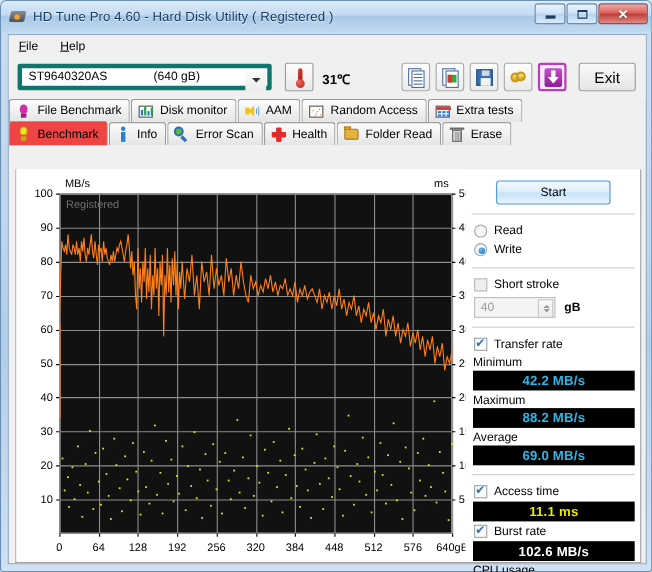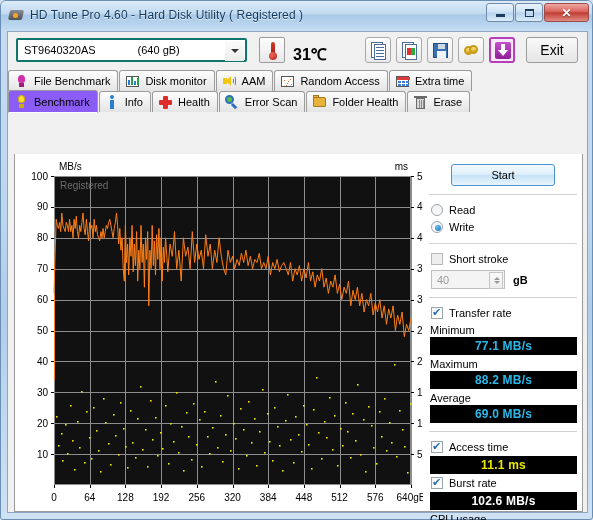--- a/index.html
+++ b/index.html
@@ -75,21 +75,21 @@
 
   
   #menubar { height:20px; background:#f0f0f0; display:flex; align-items:center; padding-left:7px; }
   .menu-item { font-size:11px; color:#000; padding:2px 9px 2px 2px; margin-right:9px; }
   .menu-item u { text-decoration:underline; }
 
   
   #toolbar { position:relative; height:38px; background:#f0f0f0; }
   #drive-select {
     position:absolute; left:8px; top:6px; width:231px; height:24px;
-    background:#fff; border:2px solid #0f766e; border-radius:2px;
+    background:#fff; border:4px solid #0f766e; border-radius:2px;
     display:flex; align-items:center;
   }
   #drive-name { margin-left:6px; font-size:11px; color:#000; }
   #drive-cap { margin-left:42px; font-size:11px; color:#000; }
   #drive-arrow {
     position:absolute; right:1px; top:1px; width:19px; height:20px;
     display:flex; align-items:center; justify-content:center;
     background:linear-gradient(to bottom,#fbfbfb,#ececec);
   }
   #drive-arrow i {
@@ -102,21 +102,21 @@
     background:linear-gradient(to bottom,#fdfdfd,#e8e8e8);
   }
   #temp-box .thermo {
     position:absolute; left:11px; top:4px; width:4px; height:13px;
     background:linear-gradient(to bottom,#d83b2a,#a01d12); border-radius:2px 2px 0 0;
   }
   #temp-box .bulb {
     position:absolute; left:9px; top:14px; width:8px; height:8px;
     background:radial-gradient(circle at 35% 30%,#f0675a,#b4261a); border-radius:50%;
   }
-  #temp-val { position:absolute; left:285px; top:11px; font-size:16px; font-weight:bold; color:#000; }
+  #temp-val { position:absolute; left:285px; top:11px; font-size:12px; font-weight:bold; color:#000; }
 
   .tbtn {
     position:absolute; top:5px; width:26px; height:26px;
     border:1px solid #a9a9a9; border-radius:3px;
     background:linear-gradient(to bottom,#fdfdfd,#eaeaea);
   }
   .tbtn.accent { border:2px solid #b83dbb; background:#f6eaf7; }
   #exit-btn {
     position:absolute; right:9px; top:5px; width:52px; height:26px;
     border:1px solid #9a9a9a; border-radius:3px;
@@ -155,21 +155,21 @@
   .tabrow.bottom { top:21px; }
   .tab {
     height:21px; border:1px solid #9b9b9b; border-bottom:none;
     border-radius:3px 3px 0 0;
     background:linear-gradient(to bottom,#fdfdfd,#e4e4e4);
     display:flex; align-items:center; padding:0 7px 0 5px;
     margin-right:1px; font-size:11px; color:#000; white-space:nowrap;
     position:relative;
   }
   .tab.sel {
-    background:#8b5cf6; height:23px; margin-top:-1px; z-index:5;
+    background:#ef4444; height:23px; margin-top:-1px; z-index:5;
     border-color:#9b9b9b; border-bottom:1px solid #fff;
   }
   .tab .tico { width:15px; height:15px; margin-right:5px; position:relative; flex:0 0 auto; }
 
   
   .ti-bulb-p .b { position:absolute; left:4px; top:1px; width:7px; height:8px; background:#cf2fa8; border-radius:50% 50% 40% 40%; }
   .ti-bulb-p .s { position:absolute; left:5px; top:9px; width:5px; height:4px; background:#9a1f7c; }
   .ti-bulb-y .b { position:absolute; left:4px; top:1px; width:7px; height:8px; background:#f7dc32; border-radius:50% 50% 40% 40%; border:1px solid #c9ad10;}
   .ti-bulb-y .s { position:absolute; left:5px; top:10px; width:5px; height:4px; background:#c9ad10; }
   .ti-bars { position:absolute; left:1px; top:2px; width:13px; height:11px; background:#fff; border:1px solid #555; }
@@ -275,20 +275,24 @@
           <div class="maxsq"></div>
         </div>
       <div class="wbtn close">
           <span class="glyph">✕</span>
         </div>
     </div>
   </div>
 
   <div id="client">
 
+    <div id="menubar">
+      <div class="menu-item"><u>F</u><span>ile</span></div>
+      <div class="menu-item"><u>H</u><span>elp</span></div>
+    </div>
 
     <div id="toolbar">
       <div id="drive-select">
         <span id="drive-name">ST9640320AS</span>
         <span id="drive-cap">(640 gB)</span>
         <span id="drive-arrow">
             <i></i>
           </span>
       </div>
 
@@ -376,59 +380,59 @@
               <span class="ti-grid">
                 <i class="hdr"></i>
                 <i class="c" style="left:1px;top:4px"></i>
                 <i class="c" style="left:5px;top:4px"></i>
                 <i class="c" style="left:9px;top:4px"></i>
                 <i class="c" style="left:1px;top:7px"></i>
                 <i class="c" style="left:5px;top:7px"></i>
                 <i class="c" style="left:9px;top:7px"></i>
               </span>
             </span>
-          <span>Extra time</span>
+          <span>Extra tests</span>
         </div>
       </div>
 
       <div class="tabrow bottom">
         <div class="tab sel">
           <span class="tico ti-bulb-y">
               <i class="b"></i>
               <i class="s"></i>
             </span>
           <span>Benchmark</span>
         </div>
         <div class="tab">
           <span class="tico ti-info">
               <i class="i"></i>
               <i class="bar"></i>
             </span>
           <span>Info</span>
         </div>
         <div class="tab">
+          <span class="tico ti-mag">
+              <i class="lens"></i>
+              <i class="hnd"></i>
+            </span>
+          <span>Error Scan</span>
+        </div>
+        <div class="tab">
           <span class="tico ti-cross">
               <i class="h"></i>
               <i class="v"></i>
             </span>
           <span>Health</span>
         </div>
         <div class="tab">
-          <span class="tico ti-mag">
-              <i class="lens"></i>
-              <i class="hnd"></i>
-            </span>
-          <span>Error Scan</span>
-        </div>
-        <div class="tab">
           <span class="tico ti-folder">
               <i class="tabf"></i>
               <i class="back"></i>
             </span>
-          <span>Folder Health</span>
+          <span>Folder Read</span>
         </div>
         <div class="tab">
           <span class="tico ti-trash">
               <i class="lid"></i>
               <span class="can">
                 <i></i>
                 <i></i>
                 <i></i>
               </span>
             </span>
@@ -712,21 +716,21 @@
         </div>
 
         <div class="hr"></div>
 
         <div class="opt">
           <span class="cb on"></span>
           <span>Transfer rate</span>
         </div>
 
         <div class="stat-label">Minimum</div>
-        <div class="stat-val cyan">77.1 MB/s</div>
+        <div class="stat-val cyan">42.2 MB/s</div>
 
         <div class="stat-label">Maximum</div>
         <div class="stat-val cyan">88.2 MB/s</div>
 
         <div class="stat-label">Average</div>
         <div class="stat-val cyan">69.0 MB/s</div>
 
         <div class="hr"></div>
 
         <div class="opt">

